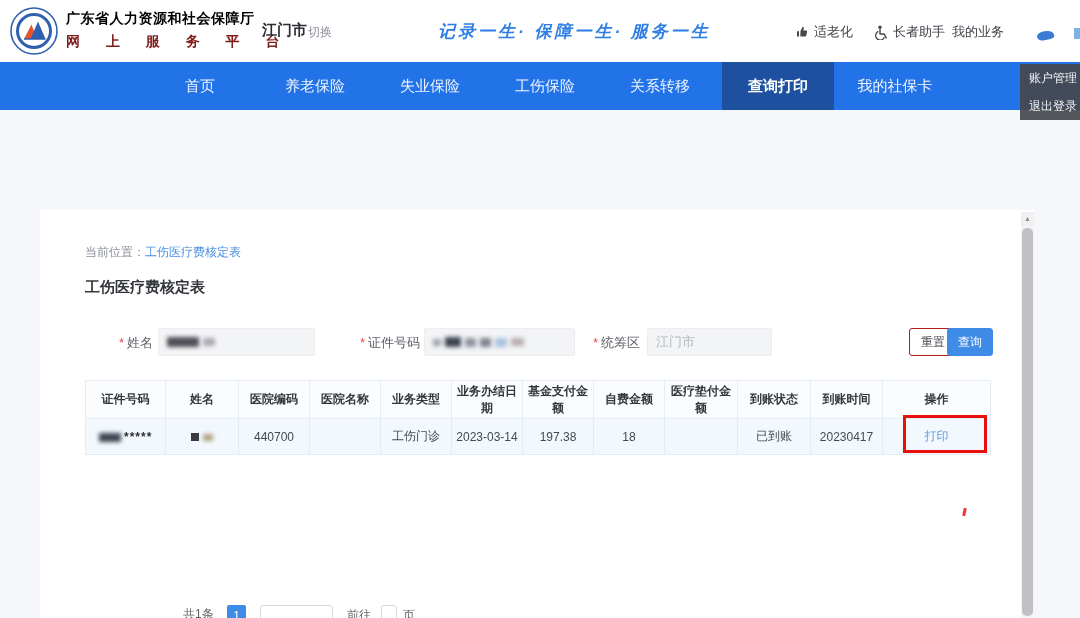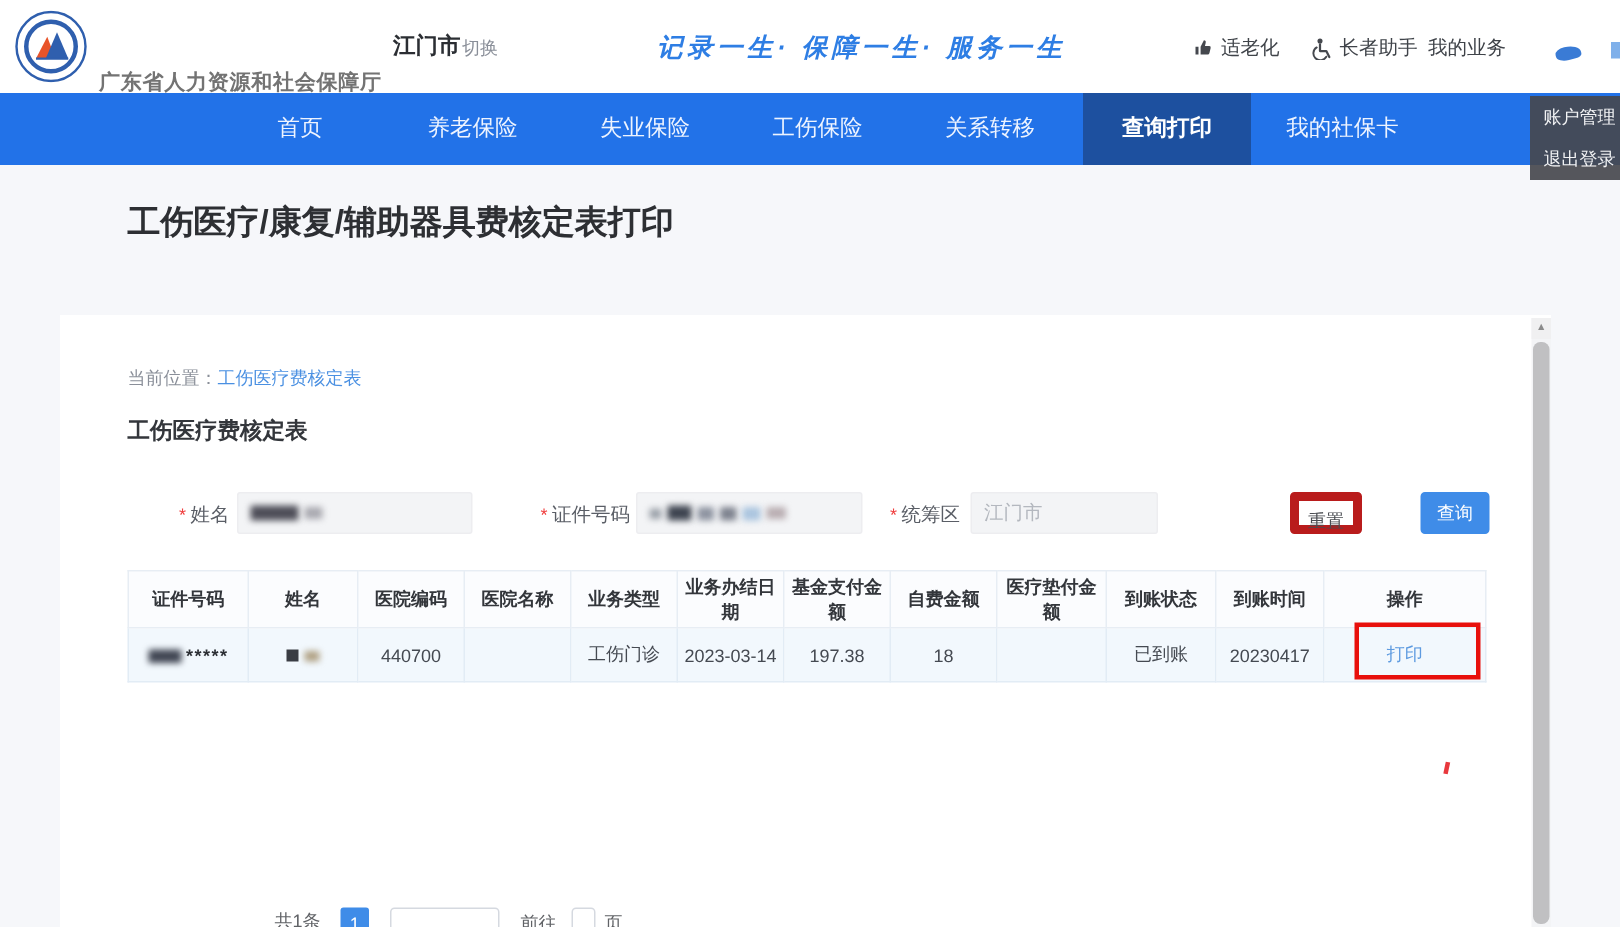--- a/index.html
+++ b/index.html
@@ -5,21 +5,21 @@
   * { margin:0; padding:0; box-sizing:border-box; }
   html,body { background:#e9eaee; }
   .screen {
     position:relative; width:1080px; height:618px; overflow:hidden;
     background:#f6f7fa; font-family:"Liberation Sans", sans-serif; color:#333;
   }
   
   .hdr { position:absolute; left:0; top:0; width:1080px; height:62px; background:#ffffff; }
   .logo { position:absolute; left:10px; top:7px; width:48px; height:48px; }
   .org { position:absolute; left:66px; top:10px; width:190px; }
-  .org-l1 { font-size:14px; font-weight:bold; color:#737373; letter-spacing:0.5px; white-space:nowrap;margin-top:36px; }
+  .org-l1 { font-size:14px; font-weight:bold; color:#000000; letter-spacing:0.5px; white-space:nowrap; }
   .org-l2 { font-size:14px; font-weight:bold; color:#7f1d1d; letter-spacing:11px; margin-top:5px; white-space:nowrap; }
   .city { position:absolute; left:262px; top:21px; font-size:15px; font-weight:bold; color:#2b2e33; }
   .switch { position:absolute; left:308px; top:24px; font-size:12px; color:#8a8f99; cursor:pointer; }
   .slogan { position:absolute; left:438px; top:20px; font-size:17px; font-weight:bold; font-style:italic;
             letter-spacing:3px; color:#2e7ee4; white-space:nowrap; }
   .util { position:absolute; top:23px; height:18px; display:flex; align-items:center; gap:5px;
           font-size:13px; color:#3f4349; cursor:pointer; white-space:nowrap;justify-content:space-between; }
   .u1 { left:795px; } .u2 { left:873px; } .u3 { left:952px; }
   .swoosh { position:absolute; left:1037px; top:31px; width:17px; height:9px; background:#3a7bd5;
             border-radius:60% 90% 40% 70%; transform:rotate(-14deg); cursor:pointer; }
@@ -45,21 +45,21 @@
   
   .f-label { position:absolute; top:334px; font-size:13px; color:#5a5e66; text-align:right; white-space:nowrap; }
   .req { color:#f03e3e; margin-right:3px; font-size:12px; }
   .f-input { position:absolute; top:328px; height:28px; background:#f3f4f6; border:1px solid #ededf0;
              border-radius:2px; display:flex; align-items:center; padding:0 8px; gap:4px; }
   .f-input input { border:none; background:transparent; width:100%; font-size:13px; color:#b4b8bf;
                    font-family:"Liberation Sans", sans-serif; outline:none; }
   .blob { display:inline-block; filter:blur(2px); border-radius:1px; }
   .btn { position:absolute; top:328px; height:28px; border-radius:3px; font-size:12px; text-align:center;
          line-height:26px; cursor:pointer; }
-  .btn-reset { left:860px; width:48px; background:#ffffff; border:6px solid #b91c1c; color:#4a4d52; }
+  .btn-reset { left:909px; width:48px; background:#ffffff; border:1px solid #b91c1c; color:#4a4d52; }
   .btn-query { left:947px; width:46px; background:#3f8ce8; border:1px solid #3f8ce8; color:#ffffff; }
   
   .tbl { position:absolute; left:85px; top:380px; width:905px; border-collapse:collapse; table-layout:fixed; }
   .tbl th { height:38px; background:#fbfcfe; border:1px solid #e7edf4; font-size:12px; font-weight:bold;
             color:#33363b; text-align:center; line-height:1.35; padding:2px 4px; }
   .tbl td { height:36px; background:#f2f8fd; border:1px solid #e2ecf5; font-size:12px; color:#454a52;
             text-align:center; padding:2px 4px; white-space:nowrap; overflow:hidden; }
   .tbl td a { color:#5e9be0; text-decoration:none; cursor:pointer; }
   .redbox { position:absolute; left:903px; top:415px; width:84px; height:38px;
             border:3px solid #e8100c; z-index:20; }
@@ -133,21 +133,20 @@
     <div class="nav-item" style="left:660px">关系转移</div>
     <div class="nav-item active" style="left:778px">查询打印</div>
     <div class="nav-item" style="left:895px">我的社保卡</div>
   </div>
 
   <div class="ddown">
     <div class="dd-item">账户管理</div>
     <div class="dd-item">退出登录</div>
   </div>
 
-  <div class="pg-title">工伤医疗/康复/辅助器具费核定表打印</div>
 
   <div class="panel"></div>
 
   <div class="crumb">
     <span>当前位置：</span><a>工伤医疗费核定表</a>
   </div>
 
   <div class="sec-title">工伤医疗费核定表</div>
 
   <div class="f-label" style="left:95px; width:58px;">

